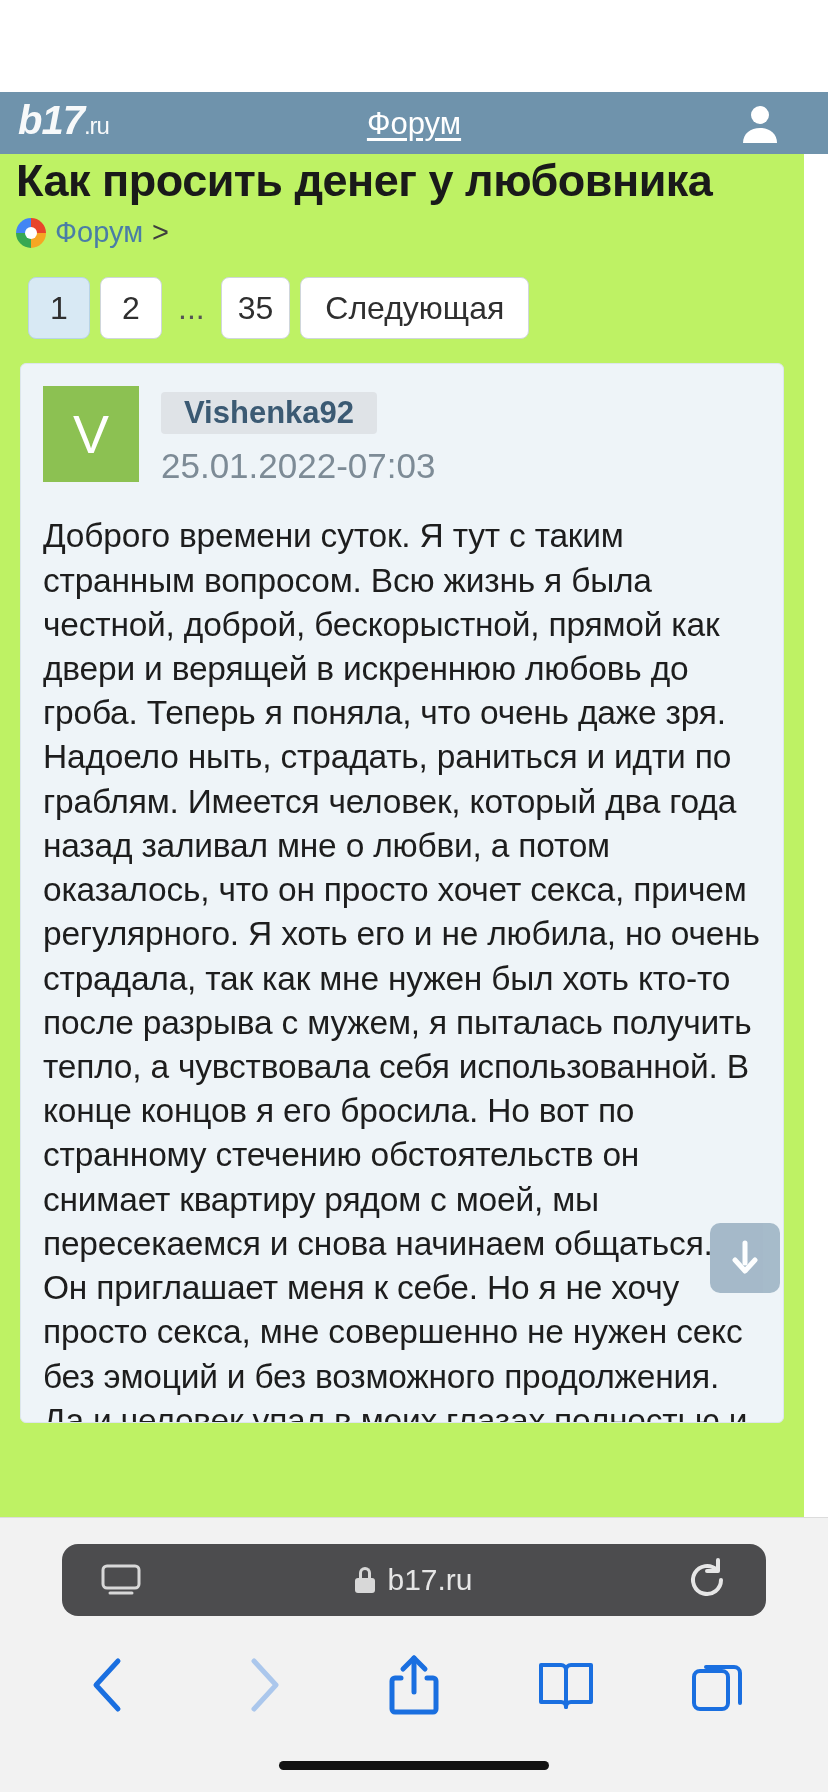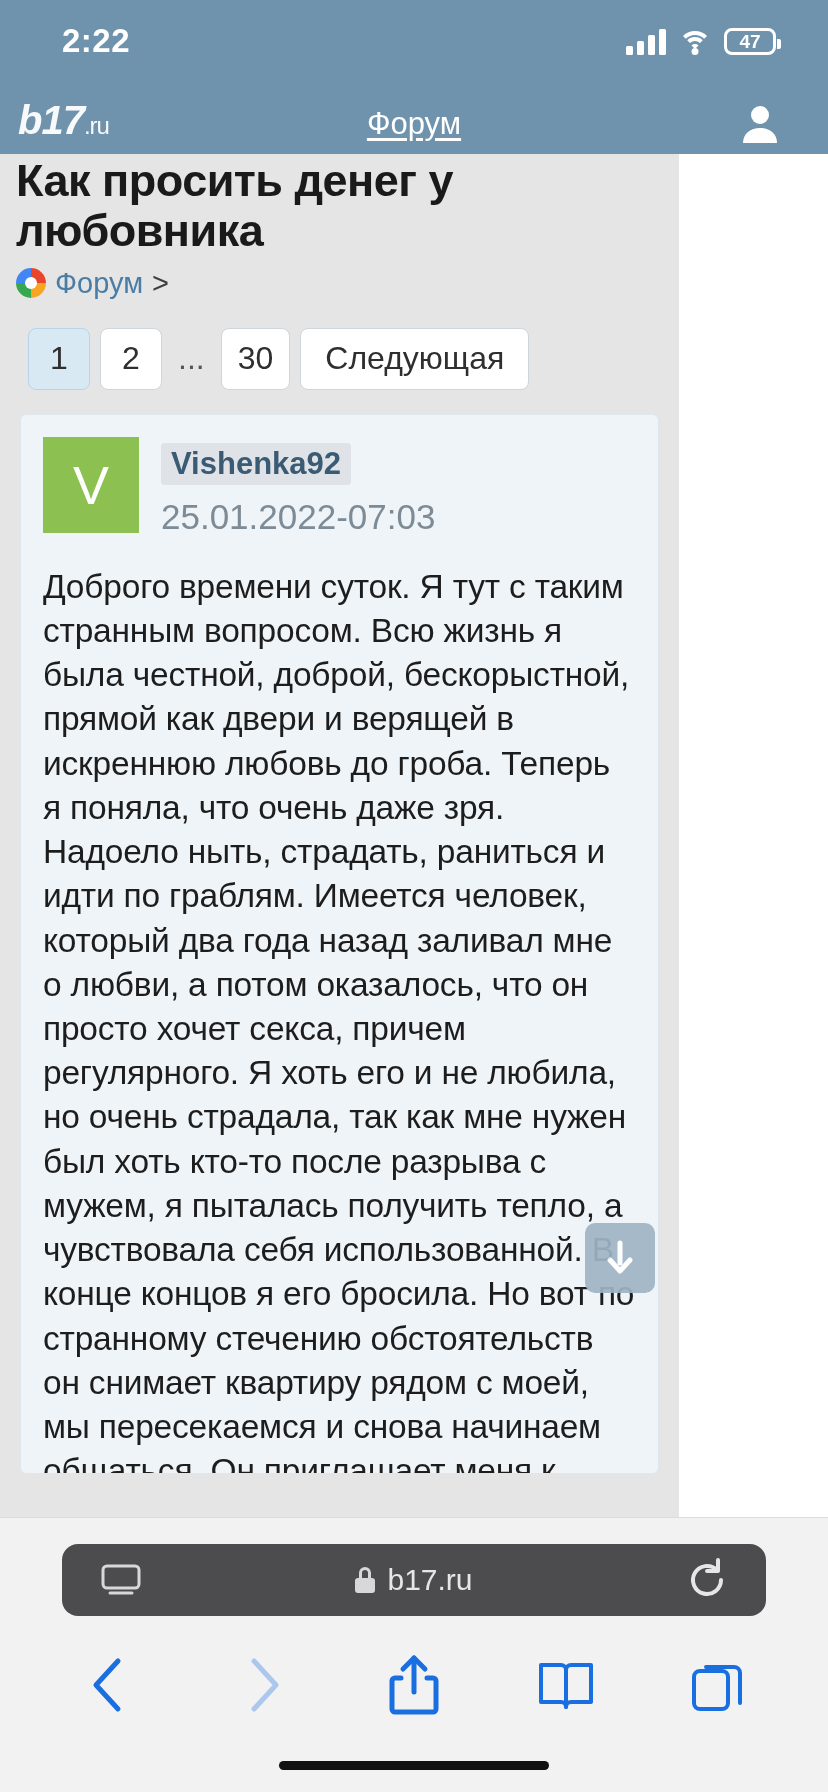--- a/index.html
+++ b/index.html
@@ -84,22 +84,22 @@
     text-decoration: underline; text-underline-offset: 4px;
   }
   .account-icon {
     position: absolute; right: 46px; top: 9px;
     width: 44px; height: 44px;
   }
 
   
   .content {
     position: absolute; top: 154px; left: 0;
-    width: 679px; height: 1363px;
-    background: #e5e5e5;
+    width: 804px; height: 1363px;
+    background: #bef264;
     overflow: hidden;
   }
   .page-title {
     margin: 0; padding: 2px 16px 0 16px;
     font-size: 45px; font-weight: bold;
     color: #1a1a1a; line-height: 1.12;
     letter-spacing: -0.5px;
   }
   .breadcrumb {
     padding: 10px 16px 0 16px;
@@ -153,21 +153,21 @@
     color: #ffffff; font-size: 54px;
     display: flex; align-items: center; justify-content: center;
     font-weight: normal;
   }
   .post-meta { padding-top: 6px; }
   .author {
     display: inline-block;
     background: #dfe3e7;
     color: #3b5a73;
     font-size: 31px; font-weight: bold;
-    padding: 3px 10px; border-radius: 4px;
+    padding: 3px 23px; border-radius: 4px;
   }
   .post-date {
     margin-top: 12px;
     font-size: 35px; color: #7d8b96;
   }
   .post-body {
     margin-top: 28px;
     font-size: 33.5px; line-height: 1.32;
     color: #1d1d1d;
     letter-spacing: -0.2px;
@@ -229,40 +229,20 @@
   }
 
   
   svg { display: block; }
 </style>
 </head>
 <body>
 
 <div id="screen">
 
-  <div class="statusbar">
-    <div class="status-time">2:22</div>
-    <div class="status-right">
-      <div class="signal-bars">
-        <i></i>
-          <i></i>
-          <i></i>
-          <i></i>
-      </div>
-      <div class="wifi-icon">
-        <span class="a"></span>
-          <span class="b"></span>
-          <span class="c"></span>
-        <div class="wifi-dot"></div>
-      </div>
-      <div class="battery">
-        <span class="battery-level">47</span>
-      </div>
-    </div>
-  </div>
 
   <div class="siteheader">
     <div class="logo">
       <span>b17</span><span class="suffix">.ru</span>
     </div>
     <div class="header-title">Форум</div>
     <div class="account-icon">
       <svg viewBox="0 0 44 44" width="44" height="44">
         <circle cx="22" cy="14" r="9" fill="#ffffff"></circle>
         <path d="M5 42c0-9.4 7.6-15 17-15s17 5.6 17 15z" fill="#ffffff"></path>
@@ -277,21 +257,21 @@
     <div class="breadcrumb">
       <div class="bc-logo"></div>
       <a class="bc-link" href="#">Форум</a>
       <span class="bc-sep">&gt;</span>
     </div>
 
     <div class="pagination">
       <div class="page-btn active">1</div>
       <div class="page-btn">2</div>
       <div class="page-ellipsis">...</div>
-      <div class="page-btn">30</div>
+      <div class="page-btn">35</div>
       <div class="page-btn page-next">Следующая</div>
     </div>
 
     <div class="post">
       <div class="post-head">
         <div class="avatar">V</div>
         <div class="post-meta">
           <div class="author">Vishenka92</div>
           <div class="post-date">25.01.2022-07:03</div>
         </div>

